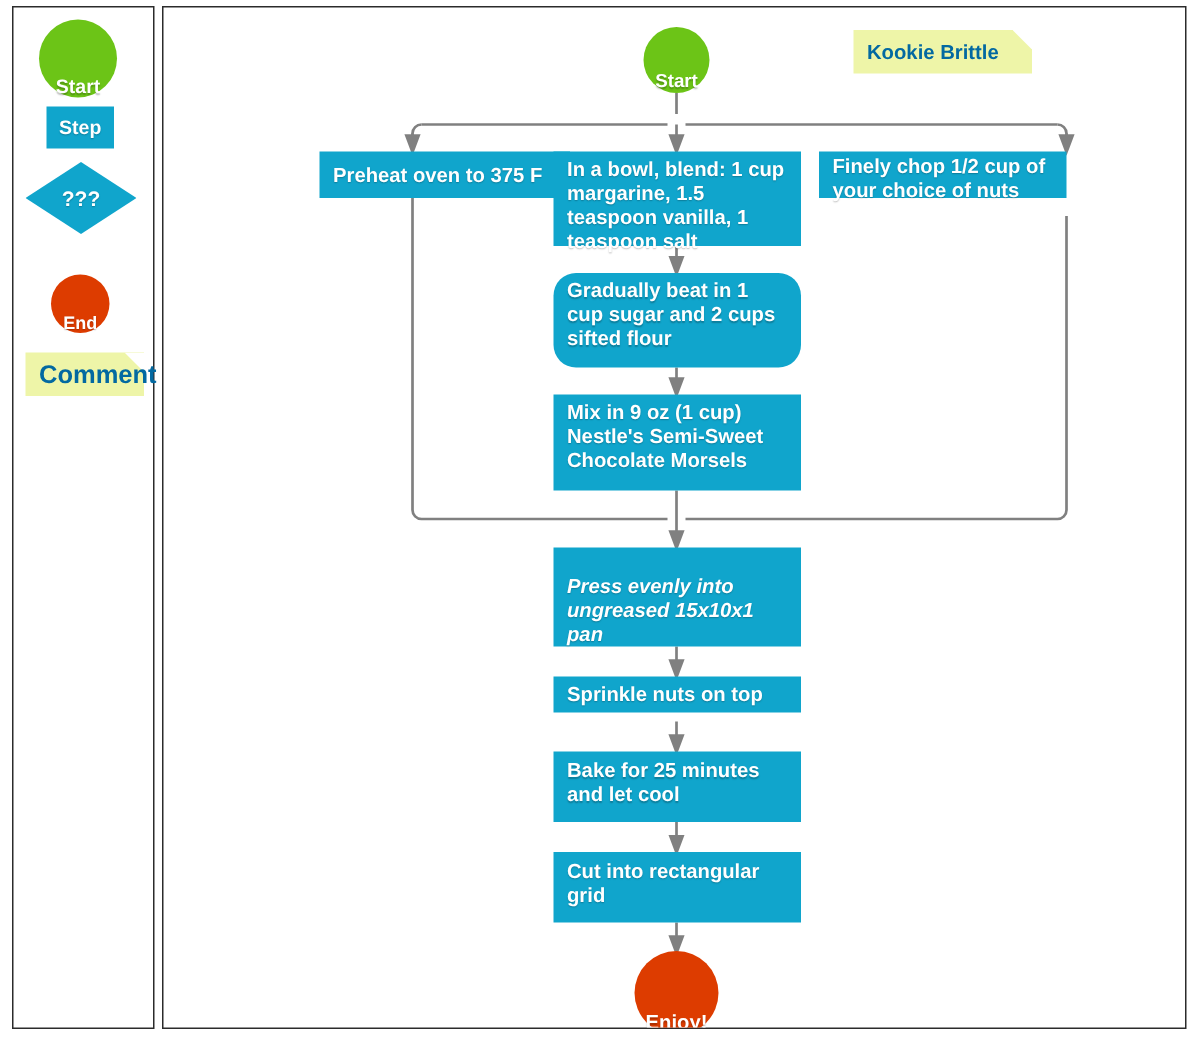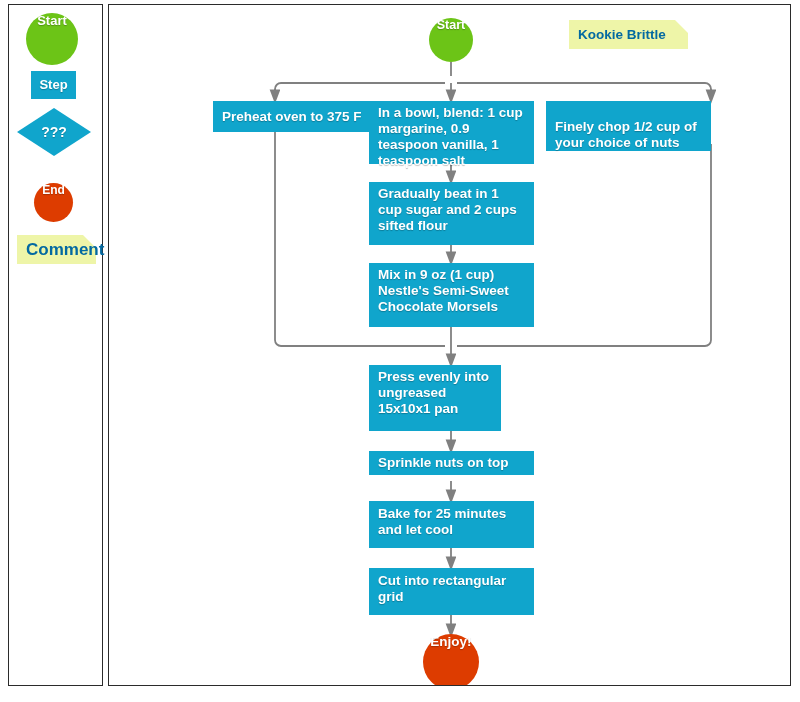--- a/index.html
+++ b/index.html
@@ -52,21 +52,21 @@
   
   .legend-item {
     position: absolute;
     display: flex;
     align-items: center;
     justify-content: center;
   }
   .terminator {
     border-radius: 50%;
     display: flex;
-    align-items: flex-start;
+    align-items: flex-end;
     justify-content: center;
     box-sizing: border-box;
   }
   .start-shape { background: #6cc417; }
   .end-shape   { background: #dd3c00; }
 
   .process {
     background: #10a5cc;
     box-sizing: border-box;
     display: flex;
@@ -216,36 +216,36 @@
 
     <div class="node terminator start-shape" style="left:320px; top:13px; width:44px; height:44px; font-size:12.5px;">
       <span class="shape-label">Start</span>
     </div>
 
     <div class="node process" style="left:104px; top:96px; width:167px; height:31px; font-size:13.5px;">
       <span class="shape-label">Preheat oven to 375 F</span>
     </div>
 
     <div class="node process" style="left:260px; top:96px; width:165px; height:63px; font-size:13.5px; align-items:flex-start; padding-top:4px;">
-      <span class="shape-label">In a bowl, blend: 1 cup margarine, 0.9 teaspoon vanilla, 1 teaspoon salt</span>
-    </div>
-
-    <div class="node process" style="left:437px; top:96px; width:165px; height:50px; font-size:13.5px; align-items:flex-end; padding-top:4px;">
+      <span class="shape-label">In a bowl, blend: 1 cup margarine, 1.5 teaspoon vanilla, 1 teaspoon salt</span>
+    </div>
+
+    <div class="node process" style="left:437px; top:96px; width:165px; height:31px; font-size:13.5px; align-items:center; padding-top:4px;">
       <span class="shape-label">Finely chop 1/2 cup of your choice of nuts</span>
     </div>
 
-    <div class="node process" style="left:260px; top:177px; width:165px; height:63px; font-size:13.5px; align-items:flex-start; padding-top:4px;">
+    <div class="node process" style="left:260px; top:177px; width:165px; height:63px; font-size:13.5px; align-items:flex-start; padding-top:4px;border-radius:15px;">
       <span class="shape-label">Gradually beat in 1 cup sugar and 2 cups sifted flour</span>
     </div>
 
     <div class="node process" style="left:260px; top:258px; width:165px; height:64px; font-size:13.5px; align-items:flex-start; padding-top:4px;">
       <span class="shape-label">Mix in 9 oz (1 cup) Nestle's Semi-Sweet Chocolate Morsels</span>
     </div>
 
-    <div class="node process" style="left:260px; top:360px; width:132px; height:66px; font-size:13.5px; align-items:flex-start; padding-top:4px;">
+    <div class="node process" style="left:260px; top:360px; width:165px; height:66px; font-size:13.5px; align-items:flex-end; padding-top:4px;font-style:italic;">
       <span class="shape-label">Press evenly into ungreased 15x10x1 pan</span>
     </div>
 
     <div class="node process" style="left:260px; top:446px; width:165px; height:24px; font-size:13.5px;">
       <span class="shape-label">Sprinkle nuts on top</span>
     </div>
 
     <div class="node process" style="left:260px; top:496px; width:165px; height:47px; font-size:13.5px; align-items:flex-start; padding-top:5px;">
       <span class="shape-label">Bake for 25 minutes and let cool</span>
     </div>

